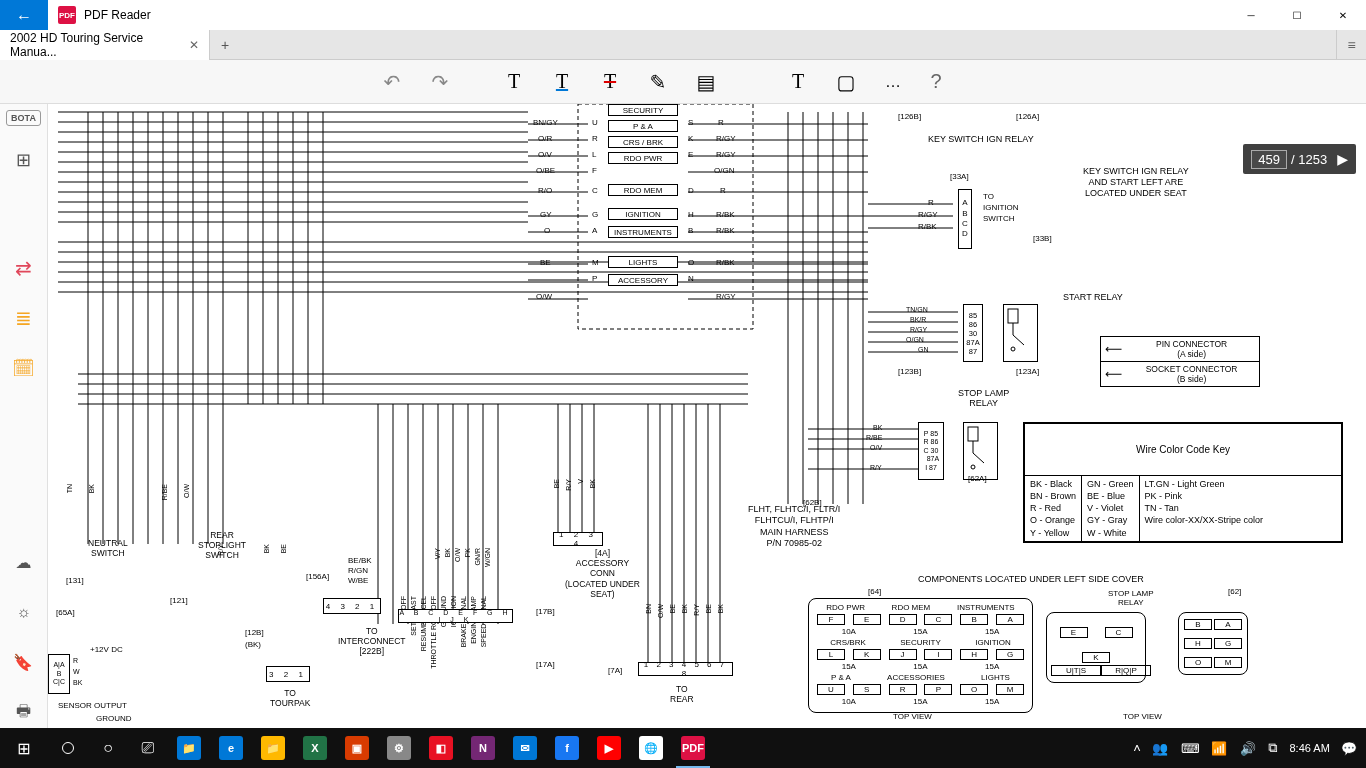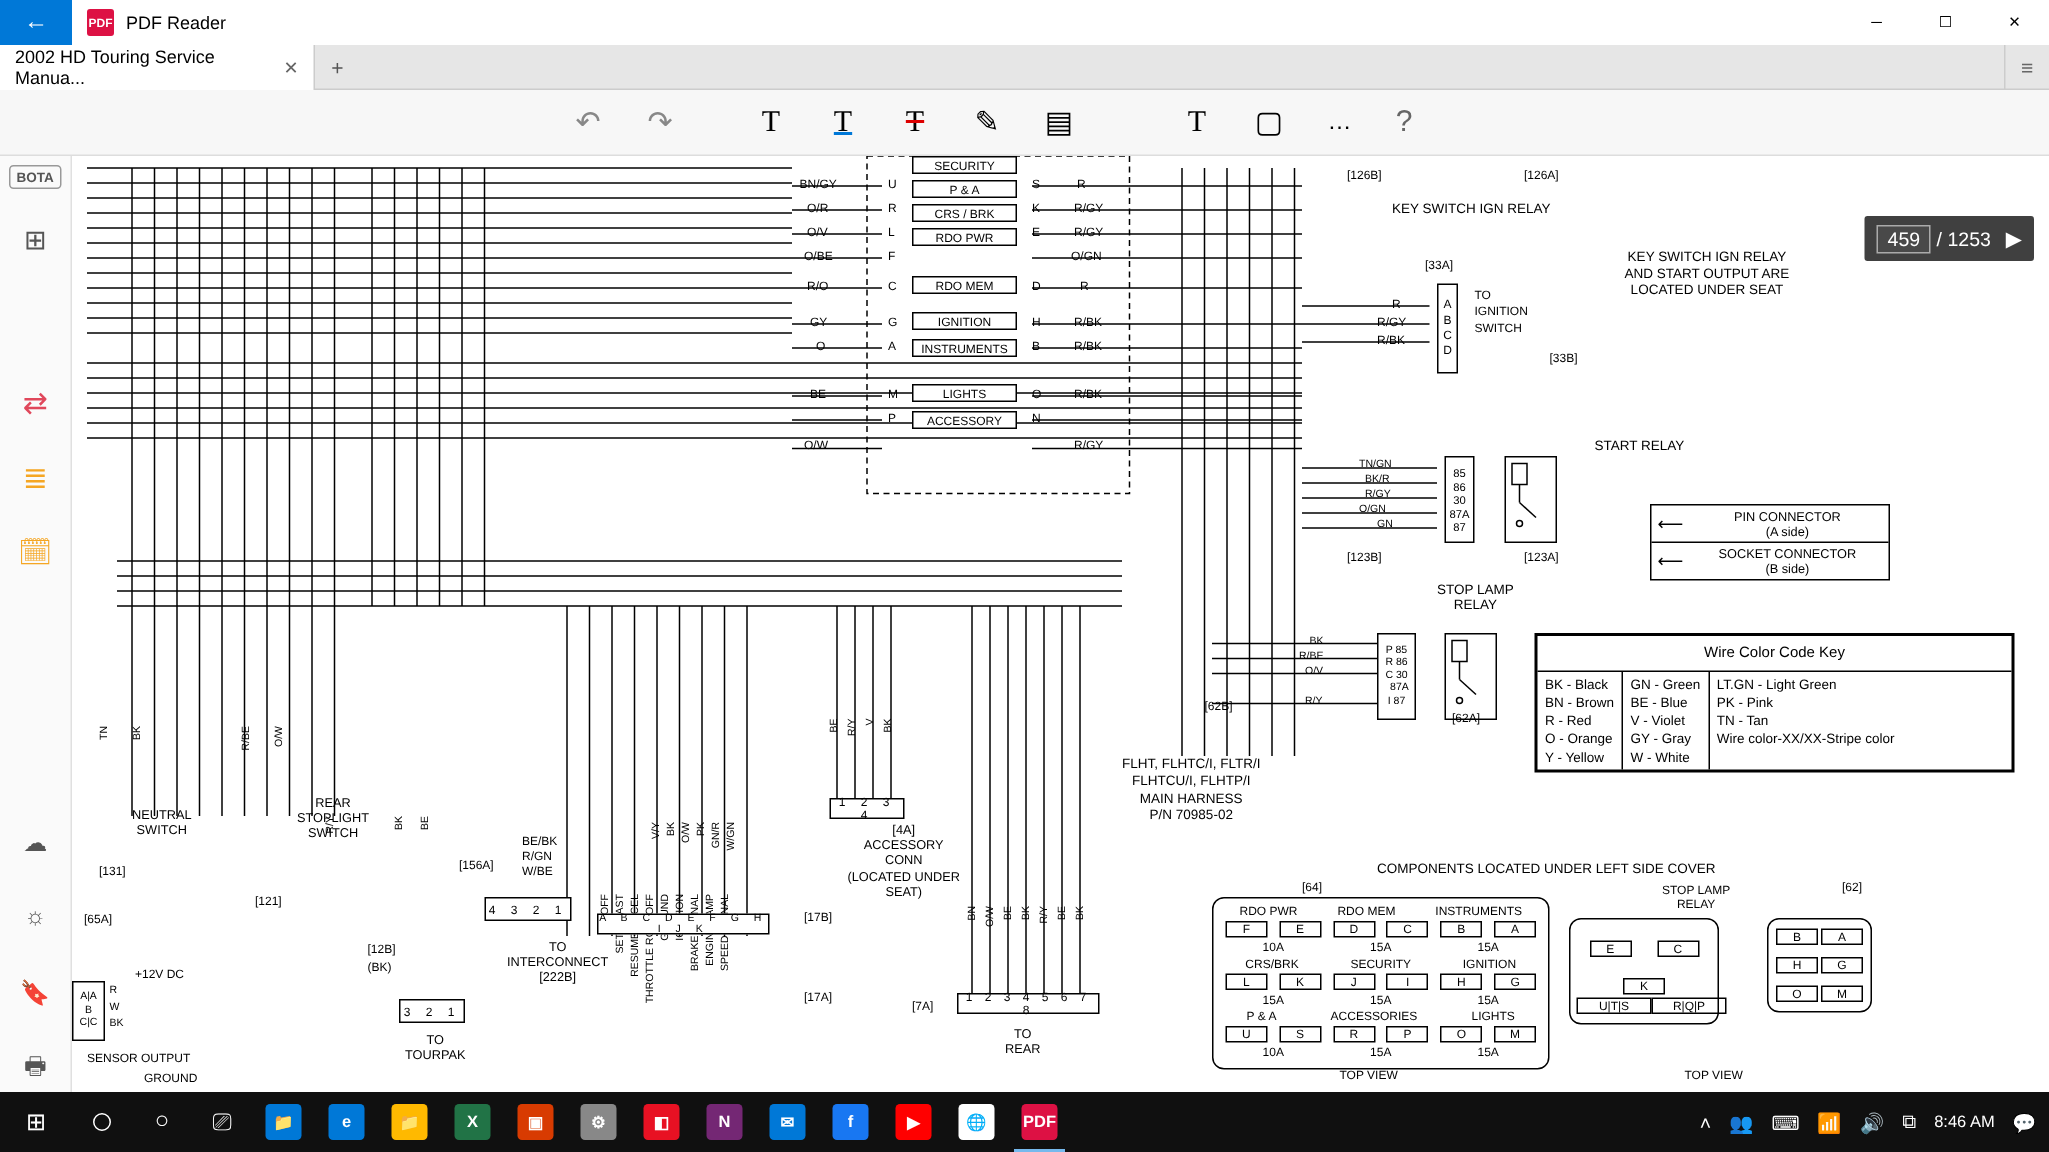--- a/index.html
+++ b/index.html
@@ -50,21 +50,21 @@
 
 .diagram { position: absolute; inset: 0; font-family: Arial, Helvetica, sans-serif; font-size: 9px; color: #000; }
 .diagram svg { position: absolute; inset: 0; }
 .dlabel { position: absolute; white-space: nowrap; }
 .dbox { position: absolute; border: 1px solid #000; background: #fff; text-align: center; display: flex; align-items: center; justify-content: center; }
 .fusebox { position: absolute; border: 1px solid #000; background: #fff; font-size: 8px; text-align: center; padding: 0 2px; height: 12px; line-height: 11px; }
 .vlabel { writing-mode: vertical-rl; transform: rotate(180deg); }
 
 
 .colorkey { position: absolute; border: 2px solid #000; background: #fff; font-size: 9px; }
-.colorkey .ck-title { text-align: center; font-size: 10px; border-bottom: 1px solid #000; padding: 6px 0; }
+.colorkey .ck-title { text-align: center; font-size: 10px; border-bottom: 1px solid #000; padding: 20px 0; }
 .colorkey .ck-body { display: flex; }
 .colorkey .ck-col { border-right: 1px solid #000; padding: 2px 5px; line-height: 1.35; }
 .colorkey .ck-col:last-child { border-right: none; }
 
 
 .fuseblock { position: absolute; border: 1.5px solid #000; border-radius: 8px; background: #fff; font-size: 8px; }
 .fuseblock .fb-row { display: flex; justify-content: space-around; margin: 2px 0; }
 .fuseblock .fb-cell { border: 1px solid #000; padding: 0 3px; min-width: 28px; text-align: center; font-size: 8px; height: 11px; line-height: 10px; }
 
 
@@ -321,21 +321,21 @@
       <div class="dlabel small" style="top:106px;left:640px">H</div>
       <div class="dlabel small" style="top:122px;left:640px">B</div>
       <div class="dlabel small" style="top:154px;left:640px">O</div>
       <div class="dlabel small" style="top:170px;left:640px">N</div>
 
       <div class="dlabel small" style="top:8px;left:850px">[126B]</div>
       <div class="dlabel small" style="top:8px;left:968px">[126A]</div>
       <div class="dlabel" style="top:30px;left:880px;font-size:9px">KEY SWITCH IGN RELAY</div>
       <div class="dlabel" style="top:62px;left:1035px;text-align:center;font-size:9px;line-height:1.2">
         <span>KEY SWITCH IGN RELAY</span><br>
-        <span>AND START OUTPUT ARE</span><br>
+        <span>AND START LEFT ARE</span><br>
         <span>LOCATED UNDER SEAT</span>
       </div>
 
       <div class="dlabel small" style="top:68px;left:902px">[33A]</div>
       <div class="dbox" style="top:85px;left:910px;width:14px;height:60px;flex-direction:column;font-size:8px;line-height:1.3">
         <span>A</span>
           <span>B</span>
         <span>C</span>
           <span>D</span>
       </div>
@@ -390,21 +390,21 @@
               <line x1="9" y1="18" x2="9" y2="30"></line>
               <line x1="9" y1="30" x2="20" y2="40"></line>
               <circle cx="9" cy="44" r="2"></circle>
             </g>
           </svg>
       </div>
       <div class="dlabel tiny" style="top:320px;left:825px">BK</div>
       <div class="dlabel tiny" style="top:330px;left:818px">R/BE</div>
       <div class="dlabel tiny" style="top:340px;left:822px">O/V</div>
       <div class="dlabel tiny" style="top:360px;left:822px">R/Y</div>
-      <div class="dlabel small" style="top:362px;left:755px">[62B]</div>
+      <div class="dlabel small" style="top:394px;left:755px">[62B]</div>
       <div class="dlabel small" style="top:370px;left:920px">[62A]</div>
 
       <div class="conn-legend" style="top:232px;left:1052px;width:160px">
         <div class="row">
             <span style="font-size:12px">⟵</span>
             <div style="text-align:center;flex:1"><span>PIN CONNECTOR</span><br><span>(A side)</span></div>
           </div>
         <div class="row">
             <span style="font-size:12px">⟵</span>
             <div style="text-align:center;flex:1"><span>SOCKET CONNECTOR</span><br><span>(B side)</span></div>

